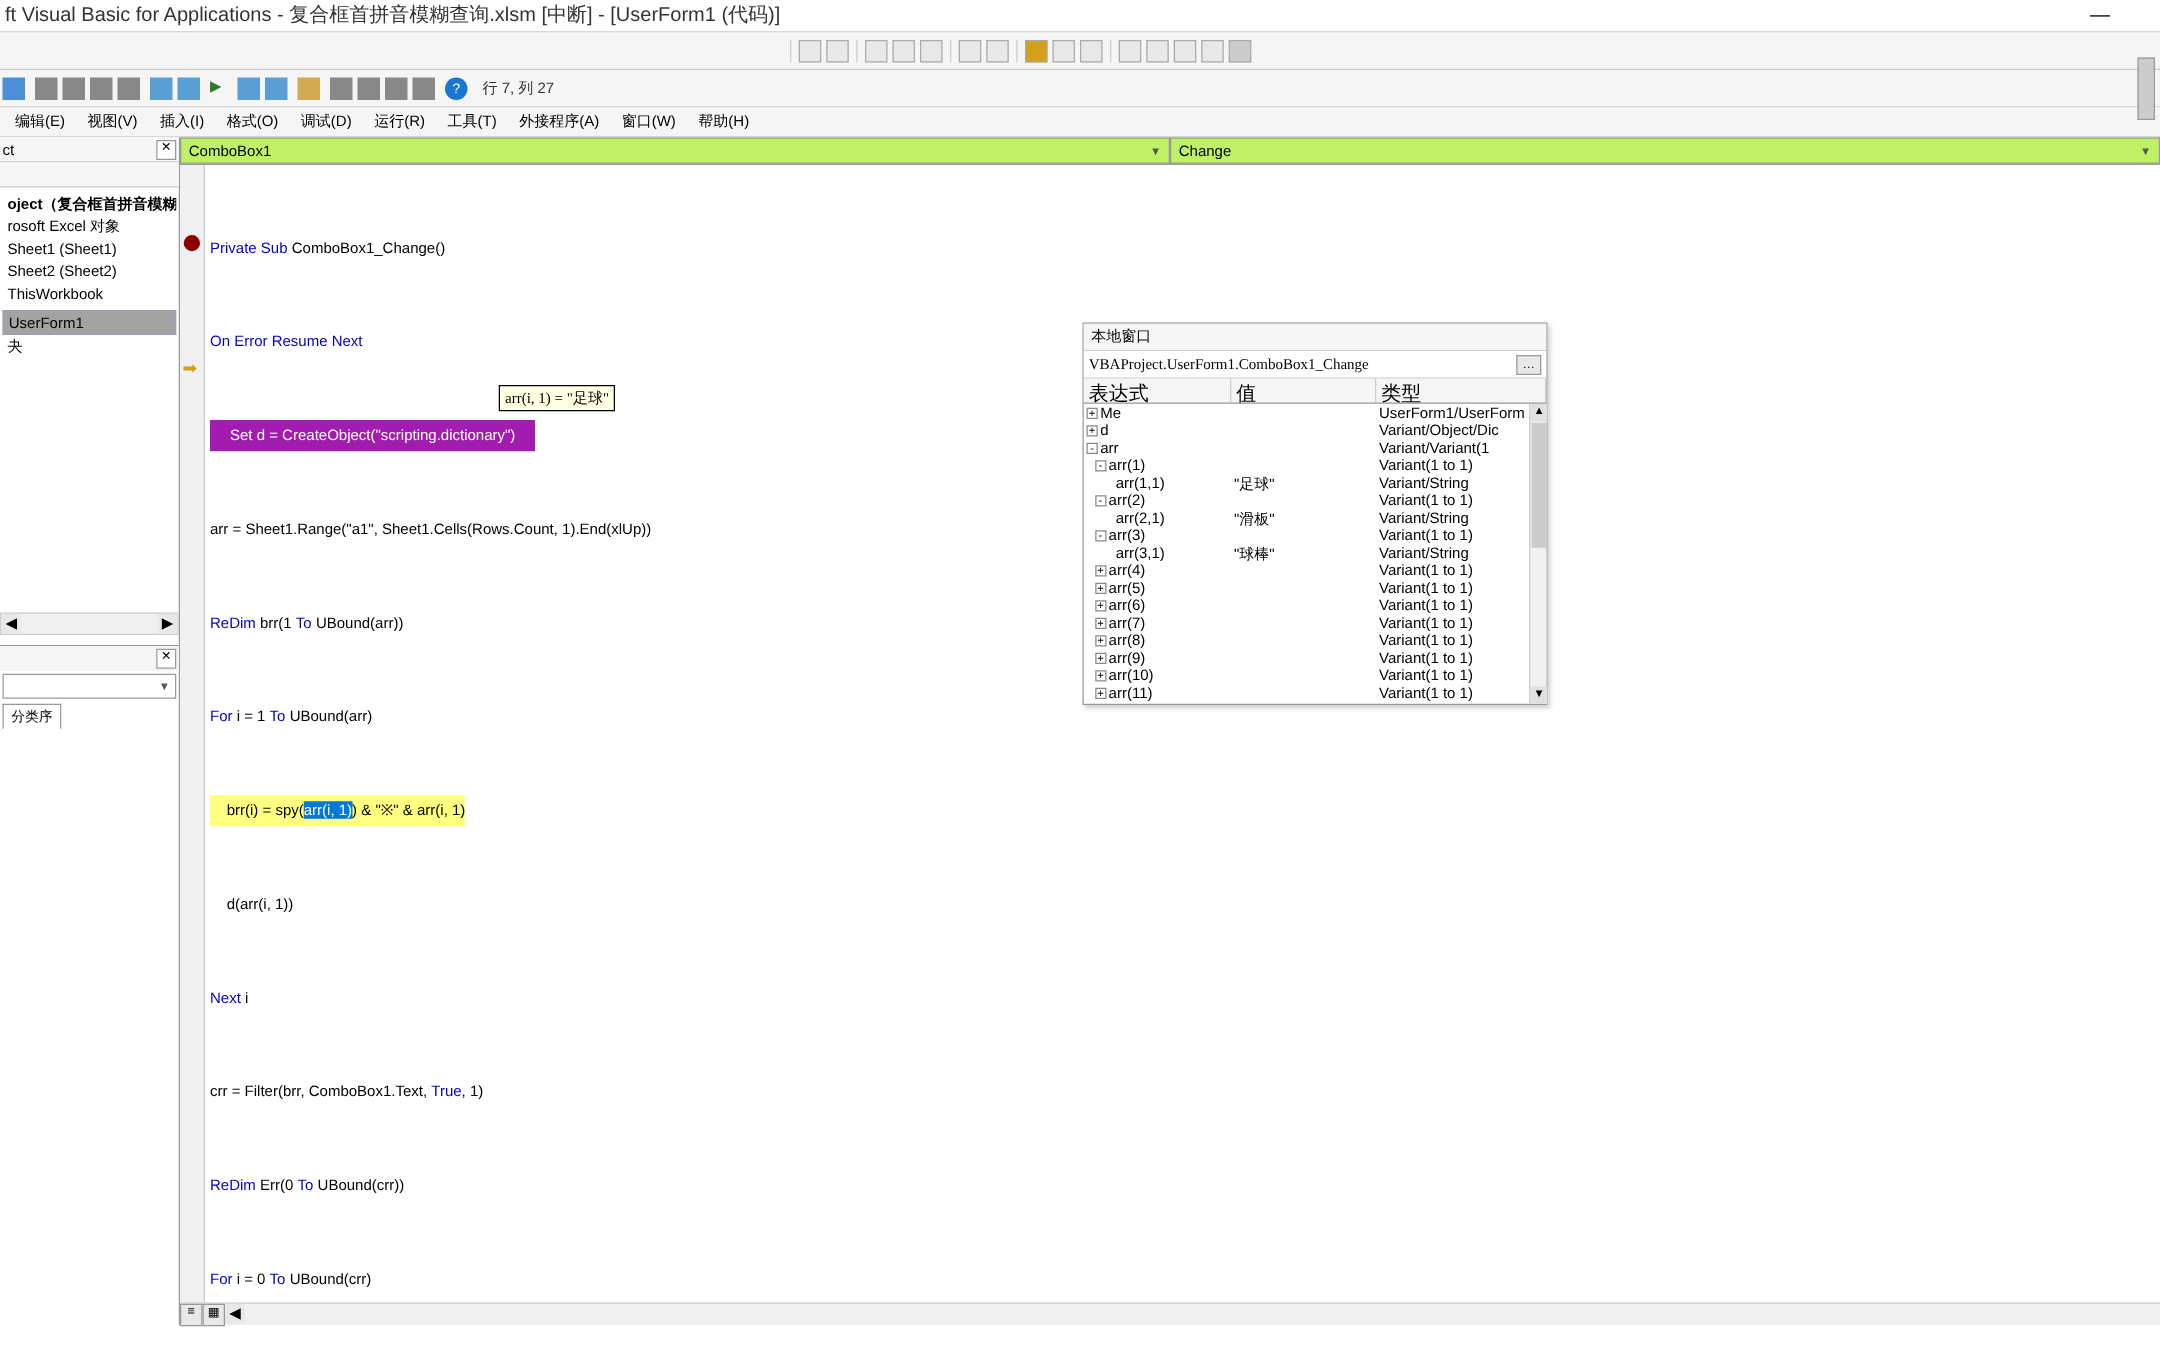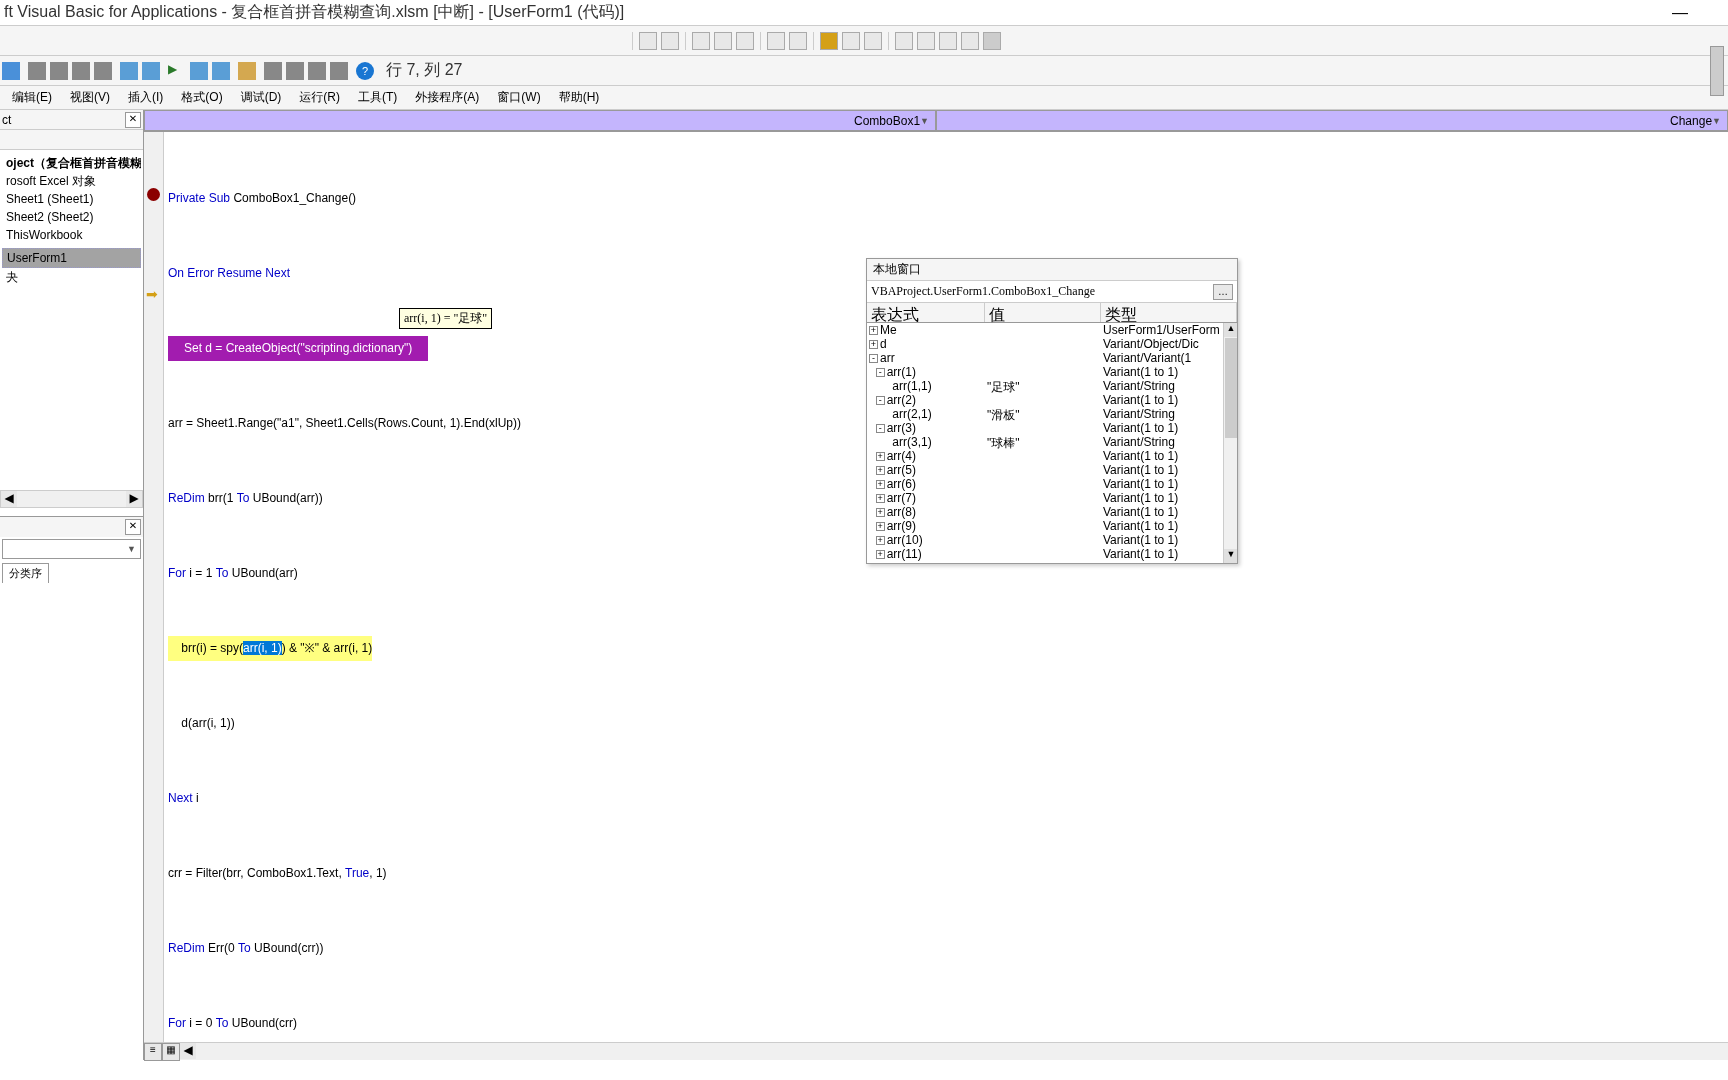--- a/index.html
+++ b/index.html
@@ -20,42 +20,42 @@
 .tb-undo{background:#5a9ed6}
 .tb-redo{background:#5a9ed6}
 .tb-pause{background:#5a9ed6}
 .tb-stop{background:#5a9ed6}
 .tb-design{background:#d4a850}
 .tb-proj{background:#888}
 .tb-prop{background:#888}
 .tb-browse{background:#888}
 .tb-tools{background:#888}
 .tb-help{width:18px;height:18px;background:#1976d2;border-radius:50%;color:#fff;text-align:center;line-height:18px;font-size:11px}
-.cursor-pos{margin-left:8px;font-size:16px;color:#333}
+.cursor-pos{margin-left:8px;font-size:12px;color:#333}
 .scroll-thumb{width:14px;height:50px;background:#ccc;border:1px solid #999;margin-left:auto;margin-right:4px}
 .menu-bar{height:24px;background:#f5f5f5;border-bottom:1px solid #ccc;display:flex;align-items:center;padding-left:4px;gap:2px}
 .menu-item{padding:2px 8px;cursor:pointer}
 .main-area{display:flex;height:calc(100% - 130px)}
 .left-panel{width:144px;background:#fff;border-right:1px solid #999;display:flex;flex-direction:column}
 .panel-header{height:20px;background:#f5f5f5;border-bottom:1px solid #ccc;display:flex;align-items:center;justify-content:space-between;padding:0 2px}
 .panel-close{width:16px;height:16px;background:#fff;border:1px solid #999;text-align:center;line-height:12px;cursor:pointer;font-size:10px}
 .project-tree{flex:0 0 auto;padding:4px 2px;font-size:12px;line-height:16px}
 .tree-item{padding:1px 0 1px 4px;white-space:nowrap;overflow:hidden}
 .tree-bold{font-weight:bold}
 .tree-selected{background:#a3a3a3;border:1px dotted #99c}
 .tree-scroll{height:18px;background:#f0f0f0;border:1px solid #ccc;display:flex;align-items:center;margin-top:200px}
 .tree-scroll-arrow{width:16px;height:16px;text-align:center;line-height:14px;background:#e8e8e8}
 .tree-scroll-track{flex:1}
 .props-panel{margin-top:8px;border-top:1px solid #999}
 .props-header{height:20px;background:#f5f5f5;display:flex;align-items:center;justify-content:flex-end;padding:0 2px}
 .props-combo{height:20px;border:1px solid #999;background:#fff;margin:2px}
 .props-tab{padding:2px 6px;border:1px solid #999;border-bottom:none;background:#fff;display:inline-block;font-size:11px}
 .code-panel{flex:1;display:flex;flex-direction:column;position:relative}
 .code-combos{height:22px;display:flex;border-bottom:1px solid #999}
-.code-combo{flex:1;border:1px solid #999;background:#c4b5fd;padding:2px 6px;display:flex;align-items:center;justify-content:flex-end}
+.code-combo{flex:1;border:1px solid #999;background:#bef264;padding:2px 6px;display:flex;align-items:center;justify-content:space-between}
 .combo-arrow{font-size:9px;color:#555}
 .code-area{flex:1;background:#fff;position:relative;overflow:hidden}
 .margin-col{position:absolute;left:0;top:0;width:20px;height:100%;background:#f0f0f0;border-right:1px solid #ccc}
 .breakpoint{position:absolute;left:3px;width:13px;height:13px;background:#8b0000;border-radius:50%}
 .exec-arrow{position:absolute;left:2px;width:16px;height:16px;color:#d4a017;font-size:14px}
 .code-lines{position:absolute;left:24px;top:4px;font-family:"NSimSun",SimSun,monospace;font-size:20px;line-height:25px;white-space:pre}
 .code-line{height:25px;display:flex;align-items:center}
 .kw{color:#0000c8}
 .bp-line{background:#a21caf;color:#fff;padding:0 16px}
 .bp-line .kw{color:#fff}

